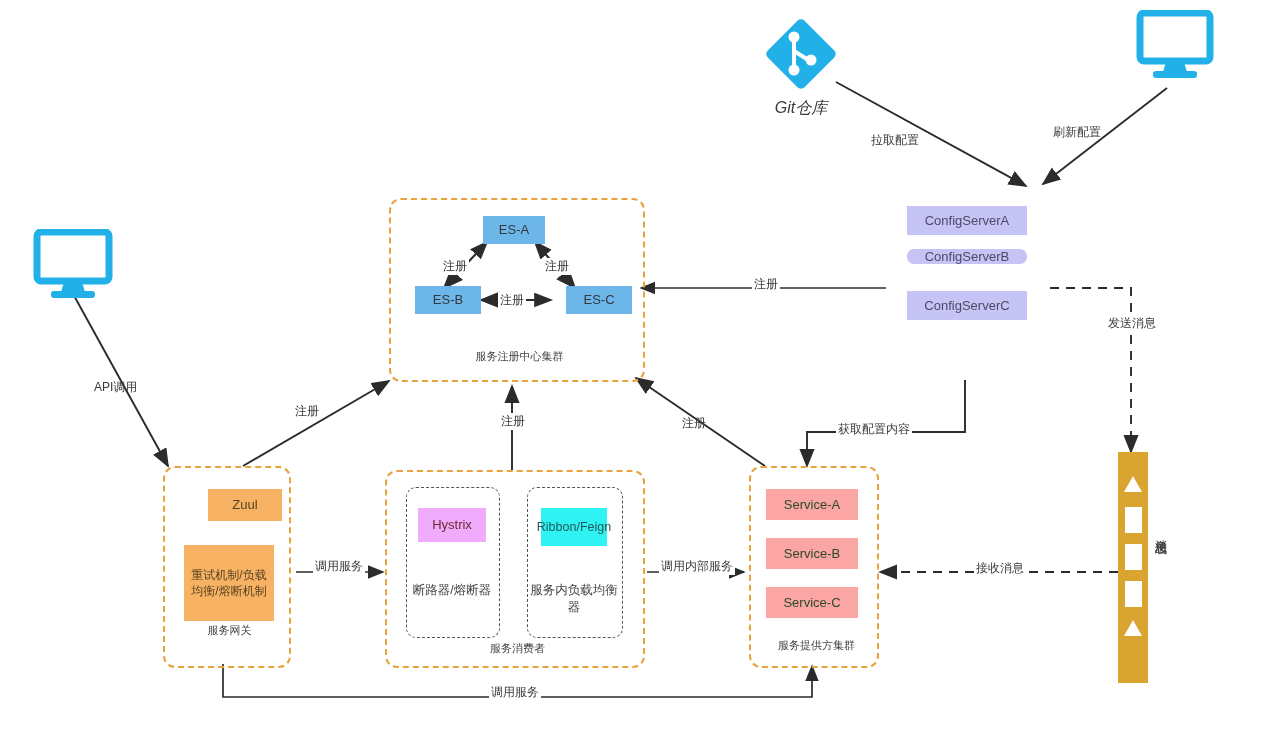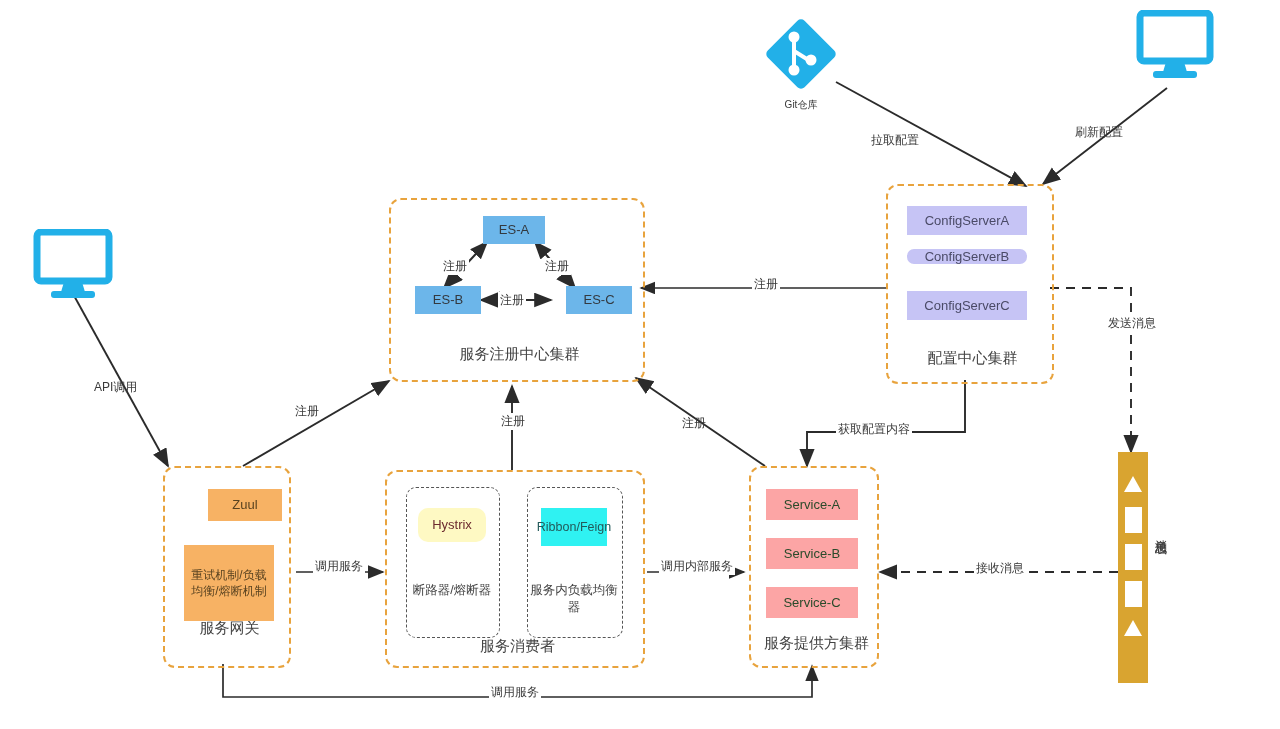--- a/index.html
+++ b/index.html
@@ -2,39 +2,39 @@
 <html><head>
 <meta charset="utf-8">
 <style>
   html,body{margin:0;padding:0;background:#ffffff;}
   body{width:1280px;height:729px;position:relative;overflow:hidden;
        font-family:"Liberation Sans","DejaVu Sans",sans-serif;color:#3a3a3a;}
   #canvas{position:absolute;inset:0;}
   svg.layer{position:absolute;left:0;top:0;width:1280px;height:729px;pointer-events:none;}
 
   .grp{position:absolute;border:2px dashed #e8a33d;border-radius:12px;background:transparent;}
-  .grp-label{position:absolute;left:5px;right:0;text-align:center;font-size:15px;color:#444;}
+  .grp-label{position:absolute;left:5px;right:0;text-align:center;font-size:11px;color:#444;}
 
   .inner-dash{position:absolute;border:1.6px dashed #555;border-radius:10px;}
   .inner-label{position:absolute;left:0;right:0;text-align:center;font-size:12.5px;color:#444;line-height:17px;}
 
   .node{position:absolute;display:flex;align-items:center;justify-content:center;
         text-align:center;font-size:13px;line-height:16px;}
   .n-blue{background:#6cb6ea;color:#33393f;}
   .n-purple{background:#c6c4f5;color:#4a4a66;}
   .n-green{background:#fca5a5;color:#2a4a2a;}
   .n-orange{background:#f7b264;color:#5a4320;}
-  .n-red{background:#fef9c3;color:#6b2a2e;border-radius:10px;}
+  .n-red{background:#f0abfc;color:#6b2a2e;}
   .n-cyan{background:#2ff2f2;color:#235a5a;}
 
   .elabel{position:absolute;font-size:12px;color:#3a3a3a;background:#fff;
           padding:0 2px;white-space:nowrap;}
   .elabel.nobg{background:transparent;}
 
-  .icon-label{position:absolute;font-size:10px;color:#3a3a3a;text-align:center;white-space:nowrap;}
+  .icon-label{position:absolute;font-size:16px;color:#3a3a3a;text-align:center;white-space:nowrap;font-style:italic;}
 
   .bus{position:absolute;background:#d9a430;}
   .bus-cell{position:absolute;background:#ffffff;}
   .bus-tri{position:absolute;width:0;height:0;border-left:9px solid transparent;
            border-right:9px solid transparent;border-bottom:16px solid #ffffff;}
   .bus-text{position:absolute;font-size:12px;color:#3a3a3a;writing-mode:vertical-rl;
             text-orientation:upright;letter-spacing:1px;}
 </style>
 </head>
 <body>
@@ -118,23 +118,20 @@
   <div class="grp" style="left:389px;top:198px;width:252px;height:180px;">
     <div class="grp-label" style="bottom:16px;">服务注册中心集群</div>
   </div>
   <div class="node n-blue" style="left:483px;top:216px;width:62px;height:28px;">ES-A</div>
   <div class="node n-blue" style="left:415px;top:286px;width:66px;height:28px;">ES-B</div>
   <div class="node n-blue" style="left:566px;top:286px;width:66px;height:28px;">ES-C</div>
   <div class="elabel" style="left:441px;top:258px;">注册</div>
   <div class="elabel" style="left:543px;top:258px;">注册</div>
   <div class="elabel" style="left:498px;top:292px;">注册</div>
 
-  <div class="grp" style="left:886px;top:184px;width:164px;height:196px;">
-    <div class="grp-label" style="bottom:14px;">配置中心集群</div>
-  </div>
   <div class="node n-purple" style="left:907px;top:206px;width:120px;height:29px;">ConfigServerA</div>
   <div class="node n-purple" style="left:907px;top:249px;width:120px;height:15px;border-radius:7px;">ConfigServerB</div>
   <div class="node n-purple" style="left:907px;top:291px;width:120px;height:29px;">ConfigServerC</div>
 
   <div class="grp" style="left:163px;top:466px;width:124px;height:198px;">
     <div class="grp-label" style="bottom:28px;">服务网关</div>
   </div>
   <div class="node n-orange" style="left:188px;top:489px;width:74px;height:32px;margin-left:20px;">Zuul</div>
   <div class="node n-orange" style="left:184px;top:545px;width:82px;height:64px;padding:6px 4px;font-size:12px;line-height:16px;">重试机制/负载均衡/熔断机制</div>
 
@@ -162,21 +159,21 @@
   <div class="bus" style="left:1118px;top:452px;width:30px;height:231px;">
     <div class="bus-tri" style="left:6px;top:24px;"></div>
     <div class="bus-cell" style="left:7px;top:55px;width:17px;height:26px;"></div>
     <div class="bus-cell" style="left:7px;top:92px;width:17px;height:26px;"></div>
     <div class="bus-cell" style="left:7px;top:129px;width:17px;height:26px;"></div>
     <div class="bus-tri" style="left:6px;top:168px;"></div>
   </div>
   <div class="bus-text" style="left:1152px;top:530px;">消息总线</div>
 
   <div class="elabel nobg" style="left:869px;top:132px;">拉取配置</div>
-  <div class="elabel nobg" style="left:1073px;top:124px;">刷新配置</div>
+  <div class="elabel nobg" style="left:1051px;top:124px;">刷新配置</div>
   <div class="elabel nobg" style="left:92px;top:379px;">API调用</div>
   <div class="elabel nobg" style="left:293px;top:403px;">注册</div>
   <div class="elabel" style="left:499px;top:413px;">注册</div>
   <div class="elabel nobg" style="left:680px;top:415px;">注册</div>
   <div class="elabel" style="left:752px;top:276px;">注册</div>
   <div class="elabel" style="left:313px;top:558px;">调用服务</div>
   <div class="elabel" style="left:659px;top:558px;">调用内部服务</div>
   <div class="elabel" style="left:836px;top:421px;">获取配置内容</div>
   <div class="elabel" style="left:1106px;top:315px;">发送消息</div>
   <div class="elabel" style="left:974px;top:560px;">接收消息</div>

